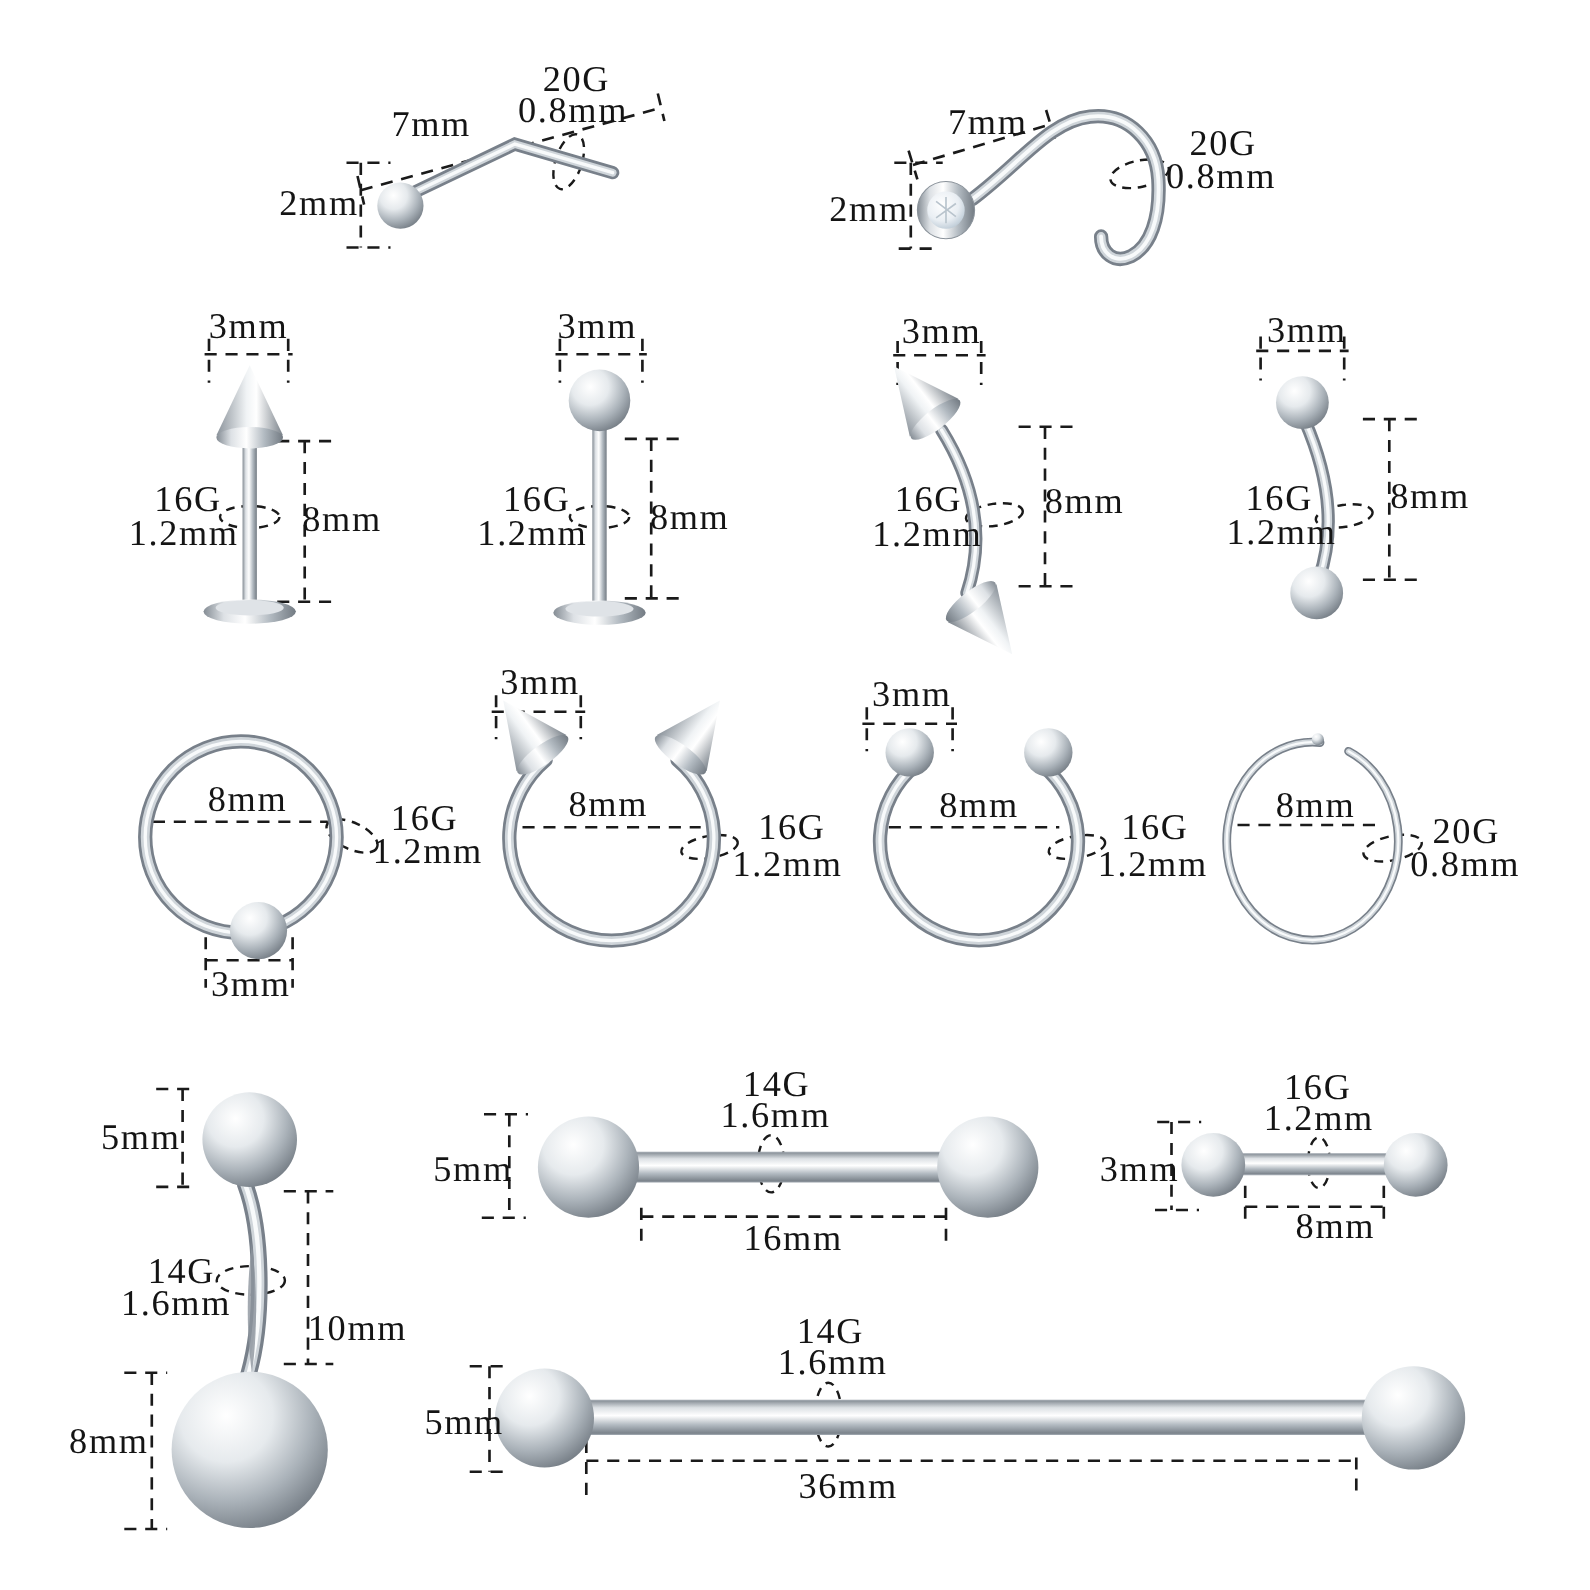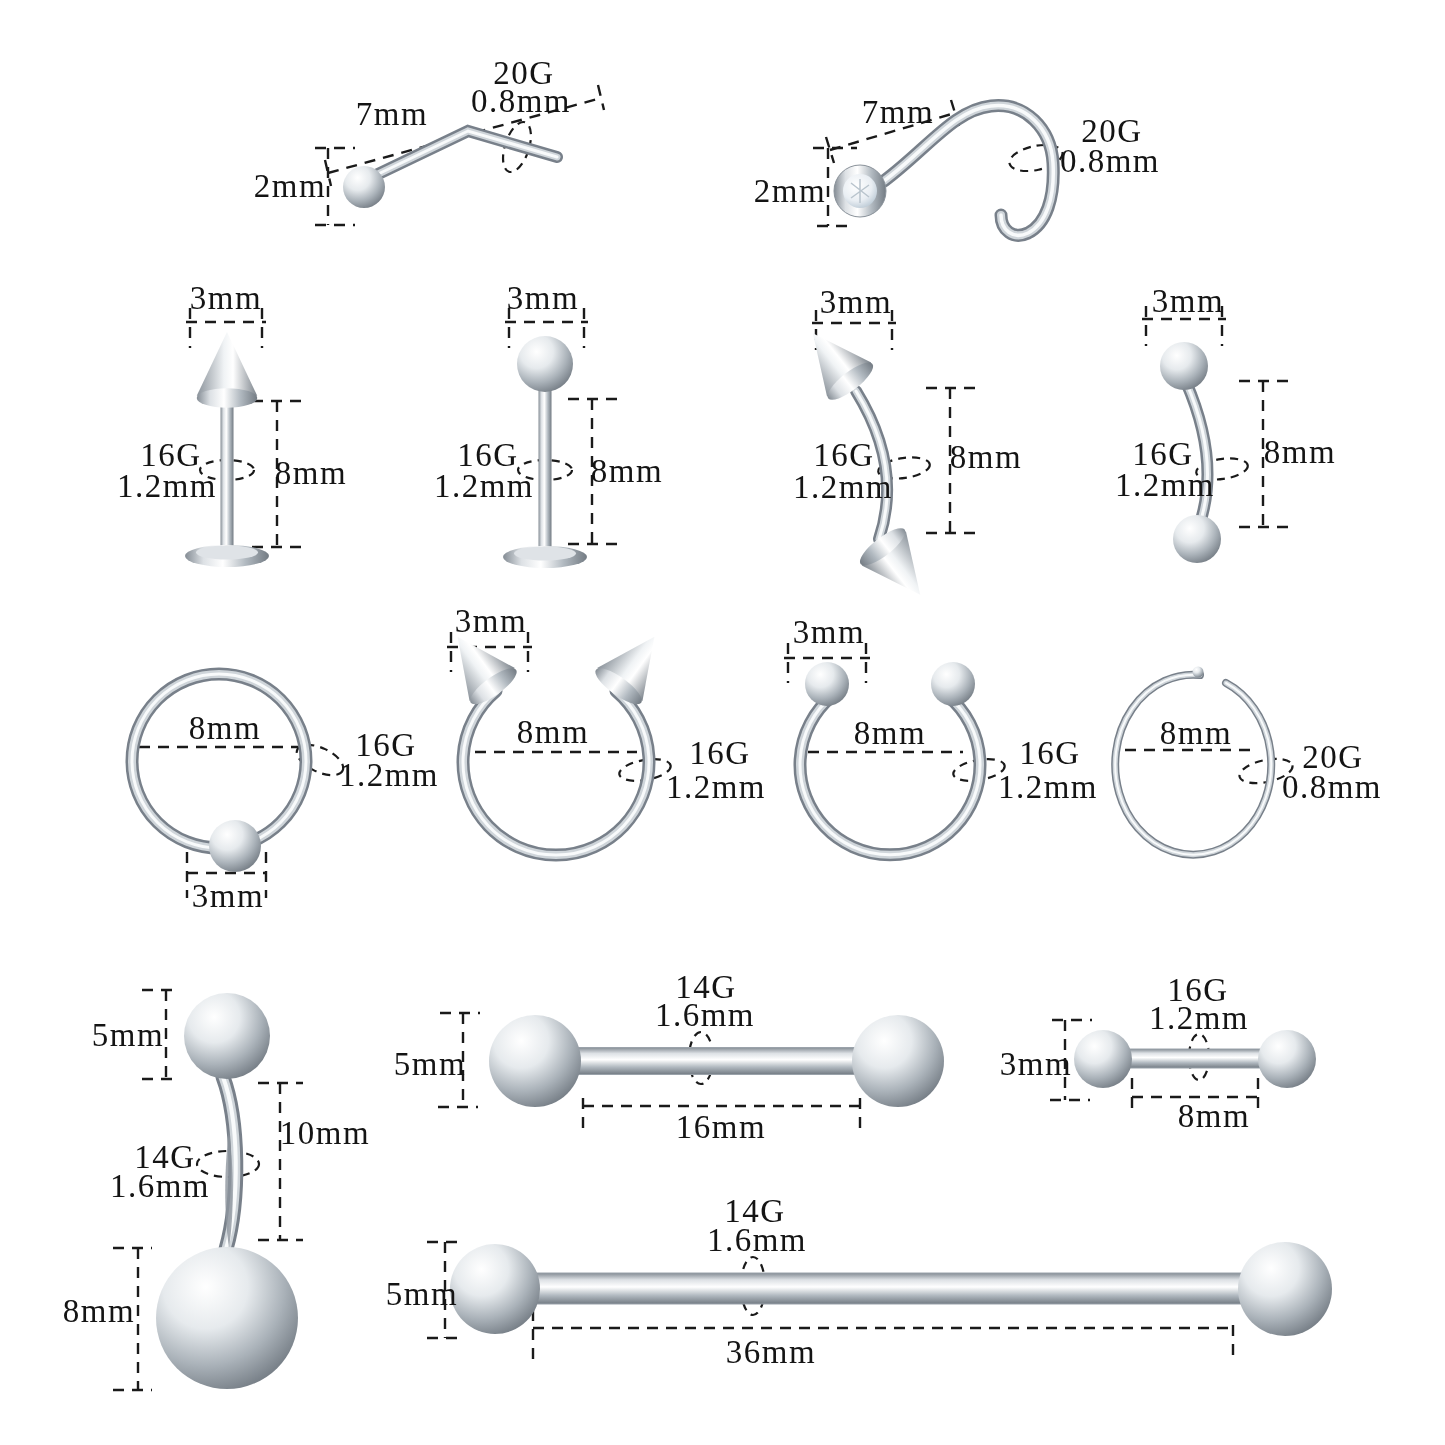--- a/index.html
+++ b/index.html
@@ -373,21 +373,21 @@
 <span class="lbl" style="left:1050px;top:753px">16G</span>
 <span class="lbl" style="left:1048px;top:787px">1.2mm</span>
 
 <span class="lbl" style="left:1196px;top:733px">8mm</span>
 <span class="lbl" style="left:1333px;top:757px">20G</span>
 <span class="lbl" style="left:1332px;top:787px">0.8mm</span>
 
 <span class="lbl" style="left:128px;top:1035px">5mm</span>
 <span class="lbl" style="left:165px;top:1157px">14G</span>
 <span class="lbl" style="left:160px;top:1186px">1.6mm</span>
-<span class="lbl" style="left:325px;top:1133px">10mm</span>
+<span class="lbl" style="left:325px;top:1209px">10mm</span>
 <span class="lbl" style="left:99px;top:1311px">8mm</span>
 
 <span class="lbl" style="left:706px;top:987px">14G</span>
 <span class="lbl" style="left:705px;top:1015px">1.6mm</span>
 <span class="lbl" style="left:430px;top:1064px">5mm</span>
 <span class="lbl" style="left:721px;top:1127px">16mm</span>
 
 <span class="lbl" style="left:1198px;top:990px">16G</span>
 <span class="lbl" style="left:1199px;top:1018px">1.2mm</span>
 <span class="lbl" style="left:1036px;top:1064px">3mm</span>

